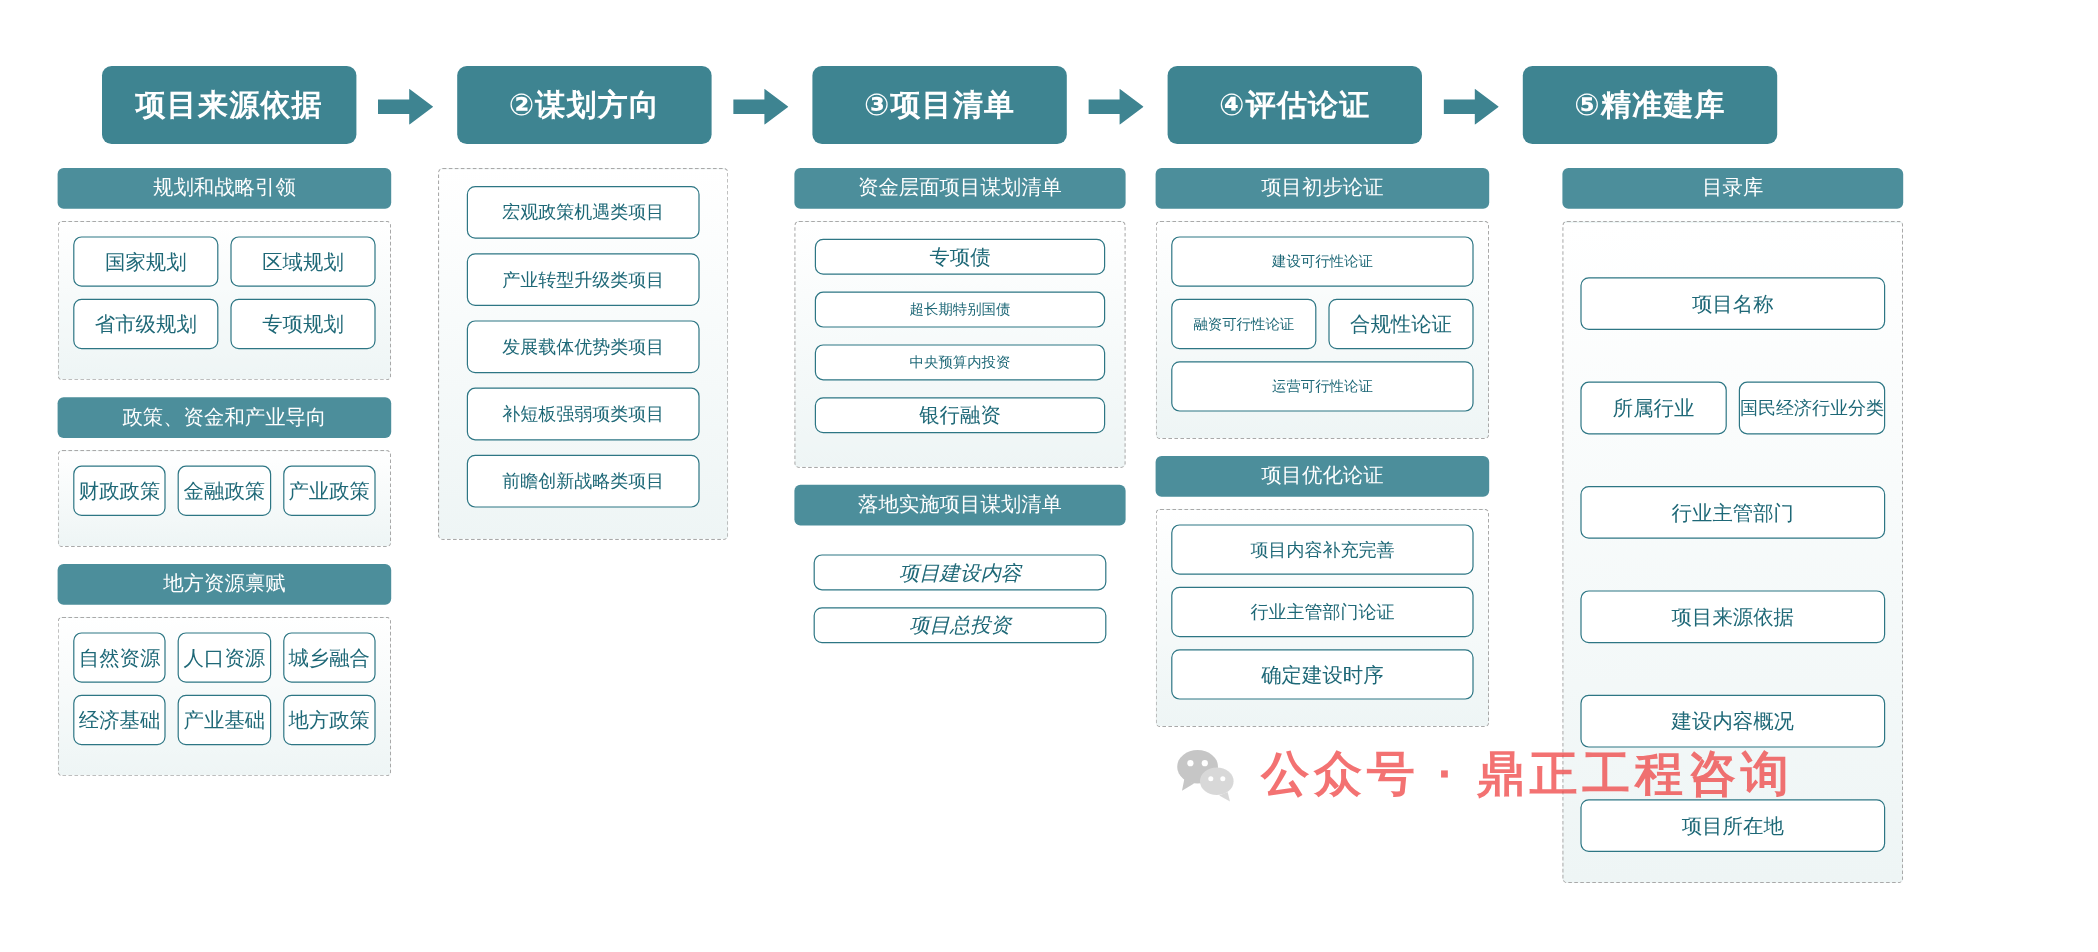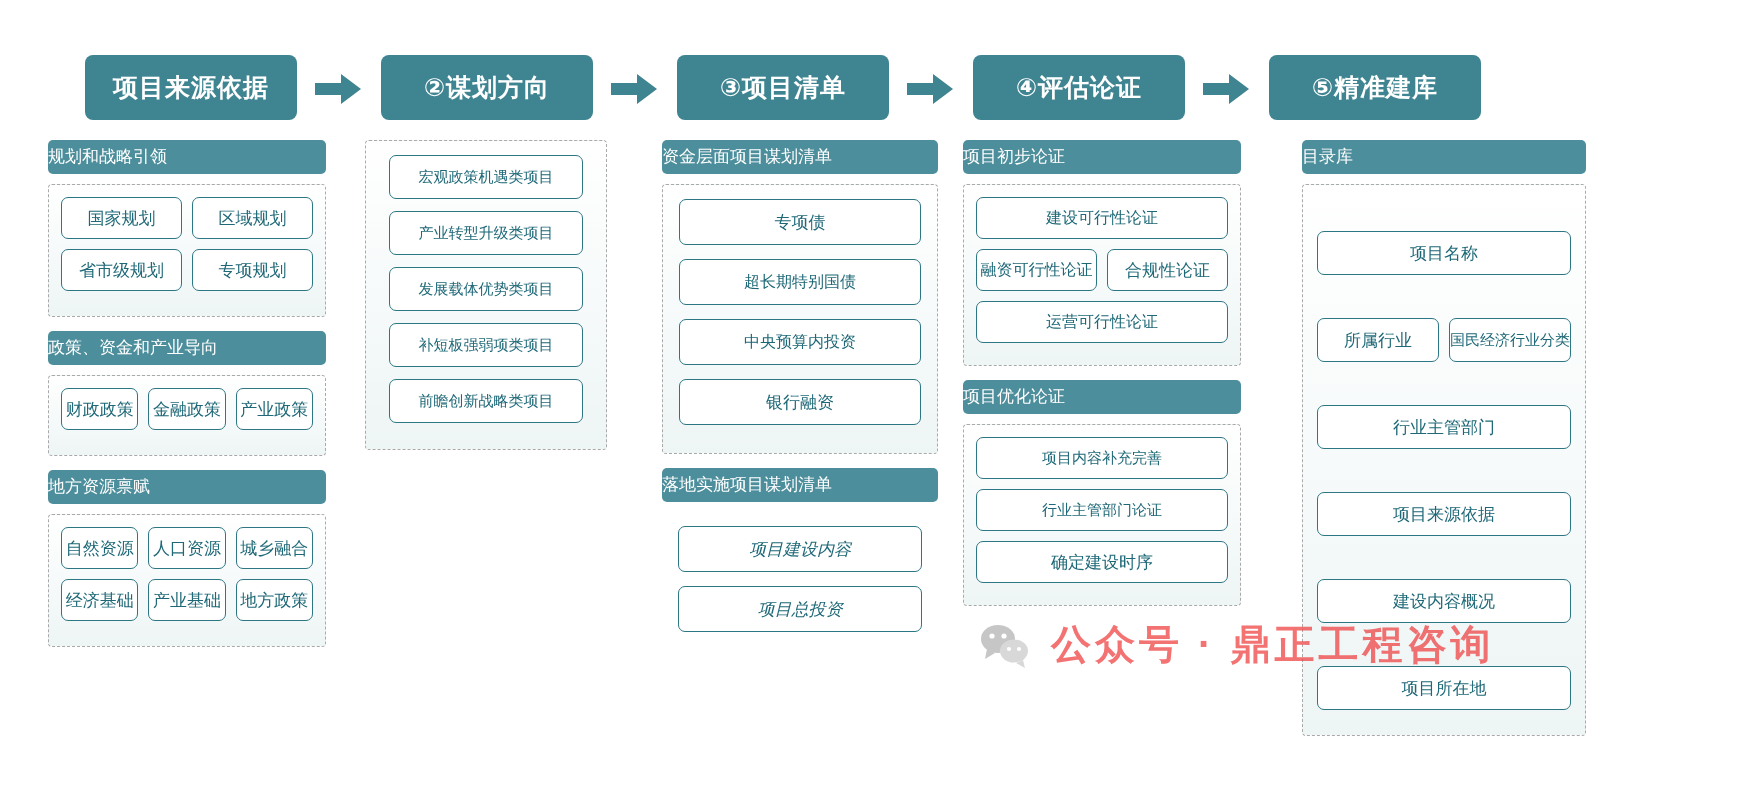--- a/index.html
+++ b/index.html
@@ -24,55 +24,55 @@
     position:absolute;top:19px;width:46px;height:30px;
   }
   .arrow svg{display:block;}
 
   
   .col{position:absolute;top:140px;}
 
   .grp{position:relative;margin-bottom:14px;}
   .grp-title{
     background:#4c8e9b;color:#ffffff;border-radius:5px;
-    font-size:17px;height:34px;line-height:34px;
+    font-size:17px;height:34px;line-height:34px;text-align:center;
     margin-bottom:10px;
   }
   .grp-body{
     border:1.4px dashed #a9a9a9;border-radius:4px;
     padding:12px 12px 12px 12px;
     background:linear-gradient(180deg,#ffffff 0%,#eef5f5 100%);
   }
   .grp-body.nodash{border:none;background:none;padding:0;font-style:italic;}
 
   .row{display:flex;gap:10px;margin-bottom:10px;}
   .row:last-child{margin-bottom:13px;}
 
   .item{
     flex:1;border:1.4px solid #2d7684;border-radius:7px;
     background:#ffffff;color:#1e6877;
     font-size:17px;text-align:center;
     display:flex;align-items:center;justify-content:center;
     height:42px;box-sizing:border-box;white-space:nowrap;
   }
-  .item.small{font-size:16px;}
+  .item.small{font-size:12px;}
   .item.xs{font-size:15px;}
 
   
   #col1{left:48px;width:278px;}
   #col2{left:365px;width:242px;}
   #col3{left:662px;width:276px;}
   #col4{left:963px;width:278px;}
   #col5{left:1262px;width:284px;padding-left:40px;}
 
   #col2 .grp-body{padding:14px 23px;}
   #col2 .item{height:44px;}
   #col2 .row{margin-bottom:12px;}
 
-  #col3 .item{height:46px;}
+  #col3 .item{height:30px;}
   #col3 .row{margin-bottom:14px;}
   #col3 .grp-body{padding:14px 16px;}
 
   #col4 .item{height:42px;}
   #col4 .row{margin-bottom:10px;}
 
   #col5 .item{height:44px;margin-top:32px;}
   #col5 .row{margin-bottom:11px;}
   #col5 .grp-body{padding:14px 14px;}
 

